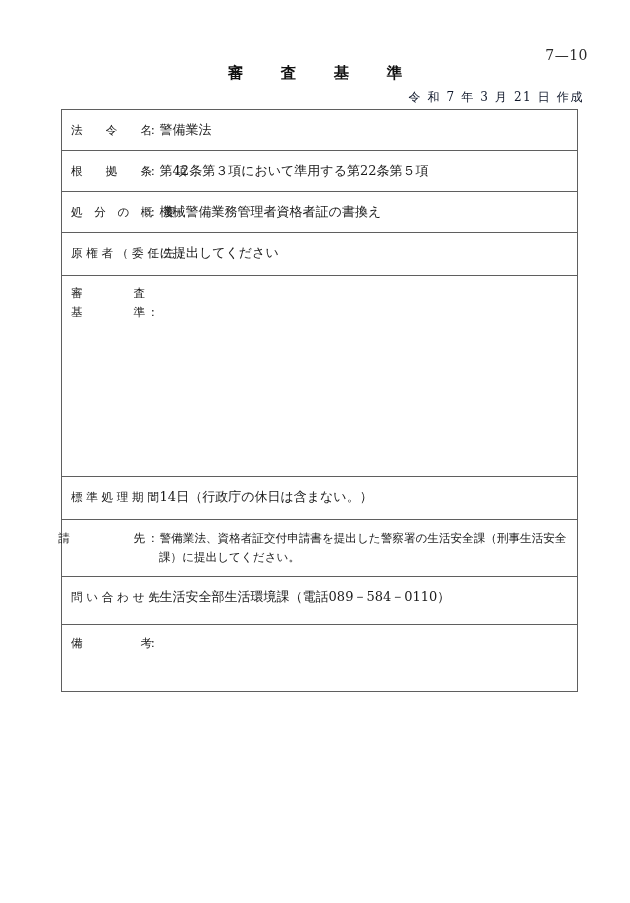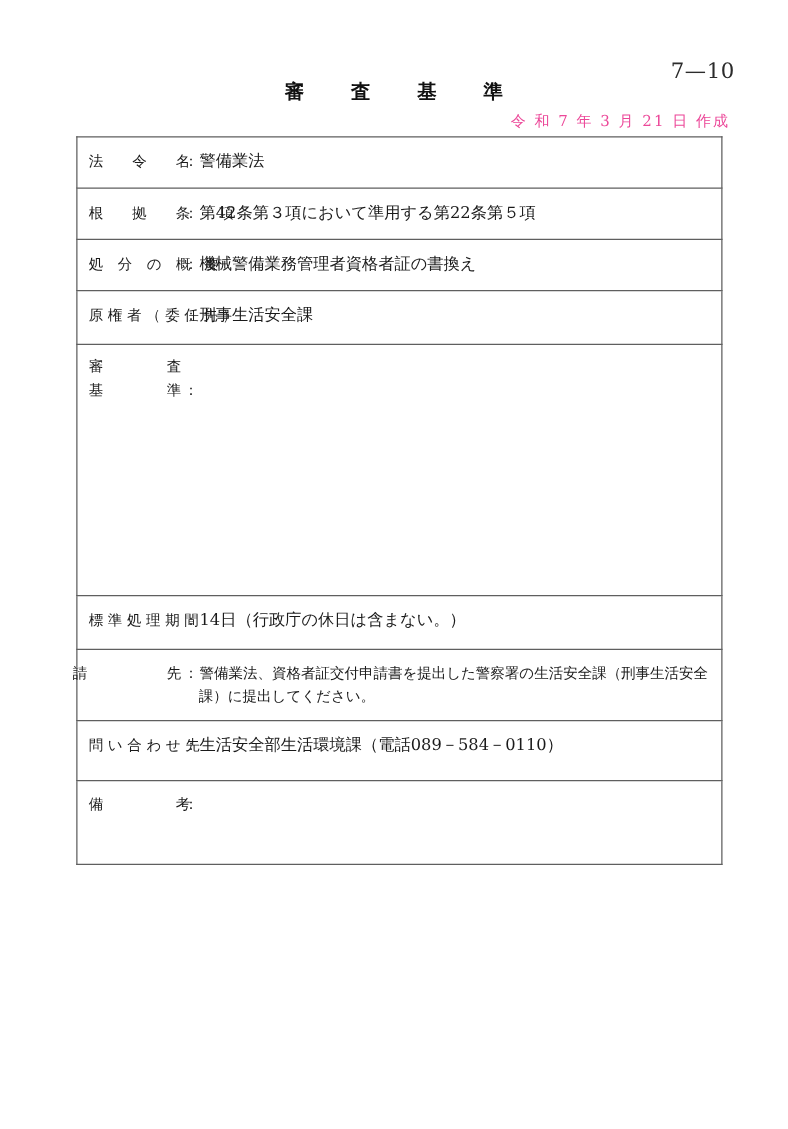--- a/index.html
+++ b/index.html
@@ -20,21 +20,21 @@
     width: 630px;
     height: 903px;
     box-sizing: border-box;
   }
 
   
   .page-number {
     position: absolute;
     top: 47px;
     right: 42px;
-    font-size: 17px;
+    font-size: 14px;
     letter-spacing: 0.5px;
     color: #2b2b2b;
   }
   .doc-title {
     position: absolute;
     top: 63px;
     left: 0;
     width: 630px;
     text-align: center;
     font-size: 15.5px;
@@ -42,21 +42,21 @@
     letter-spacing: 11px;
     text-indent: 11px;
     color: #111;
   }
   .created-date {
     position: absolute;
     top: 89px;
     right: 46px;
     font-size: 12px;
     letter-spacing: 1.6px;
-    color: #ec4899;
+    color: #0f172a;
     white-space: nowrap;
   }
 
   
   .form-table {
     position: absolute;
     left: 61px;
     top: 109px;
     width: 517px;
     border-collapse: collapse;
@@ -189,21 +189,21 @@
           </div>
         </td>
       </tr>
 
       <tr class="row-author">
         <td>
           <div class="cell-inner">
             <div class="line">
               <span class="label">原 権 者 （ 委 任 先 ）</span>
               <span class="colon">：</span>
-              <span class="value nowrap">刑事生活安全課</span>
+              <span class="value nowrap">に提出してください</span>
             </div>
           </div>
         </td>
       </tr>
 
 
       <tr class="row-criteria">
         <td>
           <div class="cell-inner">
             <span class="block-label">

